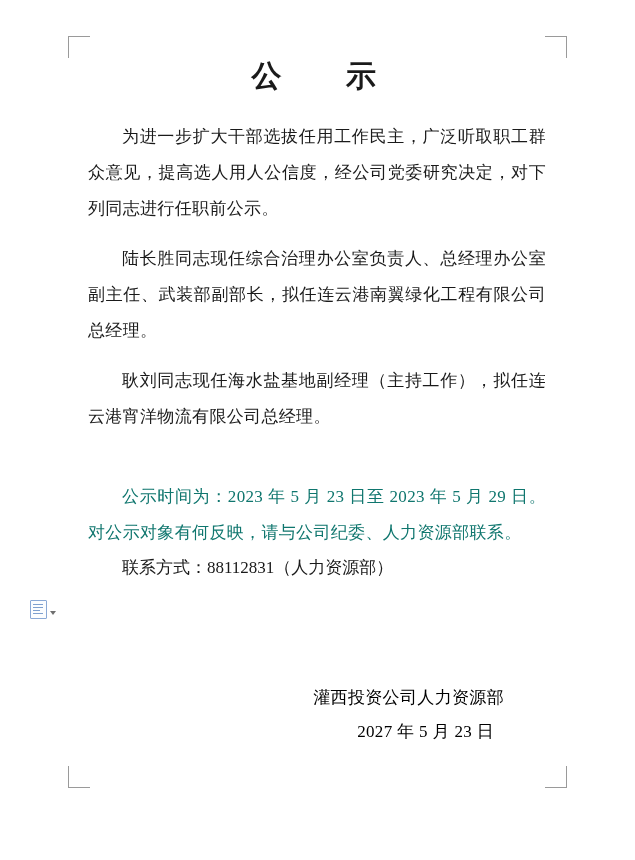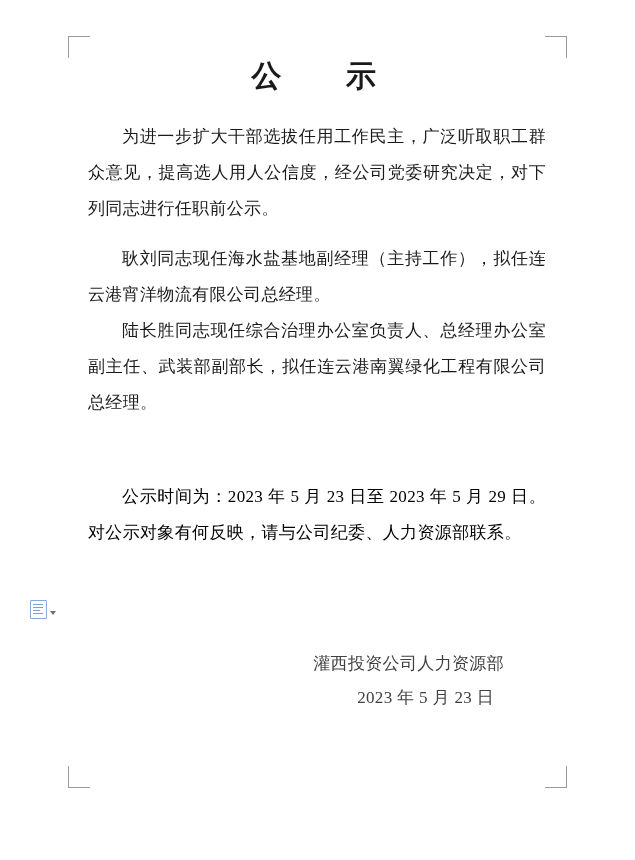--- a/index.html
+++ b/index.html
@@ -91,21 +91,21 @@
 
   .spacer-lg { height: 44px; }
 
   p.notice {
     font-size: 17px;
     line-height: 36px;
     margin: 0;
     text-indent: 2em;
     text-align: justify;
     letter-spacing: 0.02em;
-    color: #000000;
+    color: #0f766e;
   }
 
   p.contact {
     font-size: 17px;
     line-height: 34px;
     margin: 0;
     text-indent: 2em;
     color: #1a1a1a;
   }
   p.contact-2 {
@@ -118,21 +118,21 @@
   }
 
   .signature {
     margin-top: 96px;
     text-align: right;
     padding-right: 42px;
   }
   .signature div {
     font-size: 17px;
     line-height: 34px;
-    color: #404040;
+    color: #000000;
     letter-spacing: 0.02em;
   }
   .signature .sig-date { padding-right: 10px; }
 
   
   .paste-widget {
     position: absolute;
     left: 30px;
     top: 600px;
     display: flex;
@@ -192,31 +192,32 @@
     </div>
 
   <div class="content">
 
     <h1 class="doc-title">
       <span>公</span><span class="gap"></span><span>示</span>
     </h1>
 
     <div class="body-block">
       <p class="para">为进一步扩大干部选拔任用工作民主，广泛听取职工群众意见，提高选人用人公信度，经公司党委研究决定，对下列同志进行任职前公示。</p>
+      <p class="para">陆长胜同志现任综合治理办公室负责人、总经理办公室副主任、武装部副部长，拟任连云港南翼绿化工程有限公司总经理。</p>
       <p class="para tight">耿刘同志现任海水盐基地副经理（主持工作），拟任连云港宵洋物流有限公司总经理。</p>
-      <p class="para">陆长胜同志现任综合治理办公室负责人、总经理办公室副主任、武装部副部长，拟任连云港南翼绿化工程有限公司总经理。</p>
 
       <div class="spacer-lg"></div>
 
       <p class="notice">公示时间为：2023 年 5 月 23 日至 2023 年 5 月 29 日。对公示对象有何反映，请与公司纪委、人力资源部联系。</p>
+      <p class="contact">联系方式：88112831（人力资源部）</p>
     </div>
 
     <div class="signature">
       <div class="sig-org">灌西投资公司人力资源部</div>
-      <div class="sig-date">2023 年 5 月 23 日</div>
+      <div class="sig-date">2027 年 5 月 23 日</div>
     </div>
 
   </div>
 
   <div class="paste-widget">
     <div class="doc-icon">
       <span></span>
         <span></span>
         <span></span>
         <span></span>

